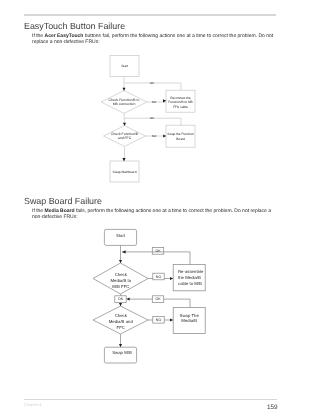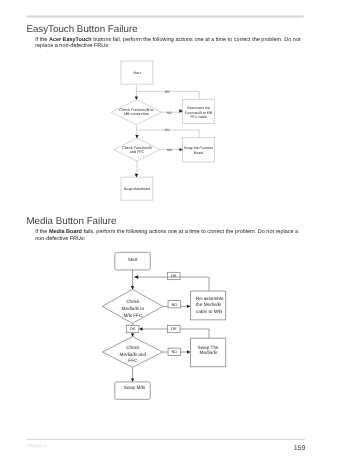--- a/index.html
+++ b/index.html
@@ -66,21 +66,21 @@
       <text font-size="3.2" x="180.5" y="135.4">Swap the Function</text>
       <text font-size="3.2" x="180.5" y="139.6">Board</text>
       <text font-size="3.2" x="124.5" y="172.7">Swap Mainboard</text>
       <text font-size="3.0" x="152" y="84.2">OK</text>
       <text font-size="3.0" x="152" y="119.4">OK</text>
       <text font-size="3.0" x="154" y="103.2">NO</text>
       <text font-size="3.0" x="154" y="137.2">NO</text>
     </g>
   </svg>
 
-  <div class="h1" style="left:24px;top:195.6px;">Media Button Failure</div>
+  <div class="h1" style="left:24px;top:195.6px;">Swap Board Failure</div>
 
   <div class="body" style="left:32px;top:207.6px;">
     <span>If the </span><b>Media Board</b><span> fails, perform the following actions one at a time to correct the problem. Do not replace a non-defective FRUs:</span>
   </div>
 
   <svg class="flow" style="left:0;top:220px;width:300px;height:160px;" viewBox="0 220 300 160">
     <g stroke="#8c8c8c" stroke-width="0.75" fill="none">
       <rect x="104.4" y="229.4" width="32.2" height="16" rx="1.8" ry="1.8"></rect>
       <path d="M120.5 245.4 L120.5 262.4"></path>
       <path d="M120.5 263 L148 278.5 L120.5 294 L93 278.5 Z"></path>

